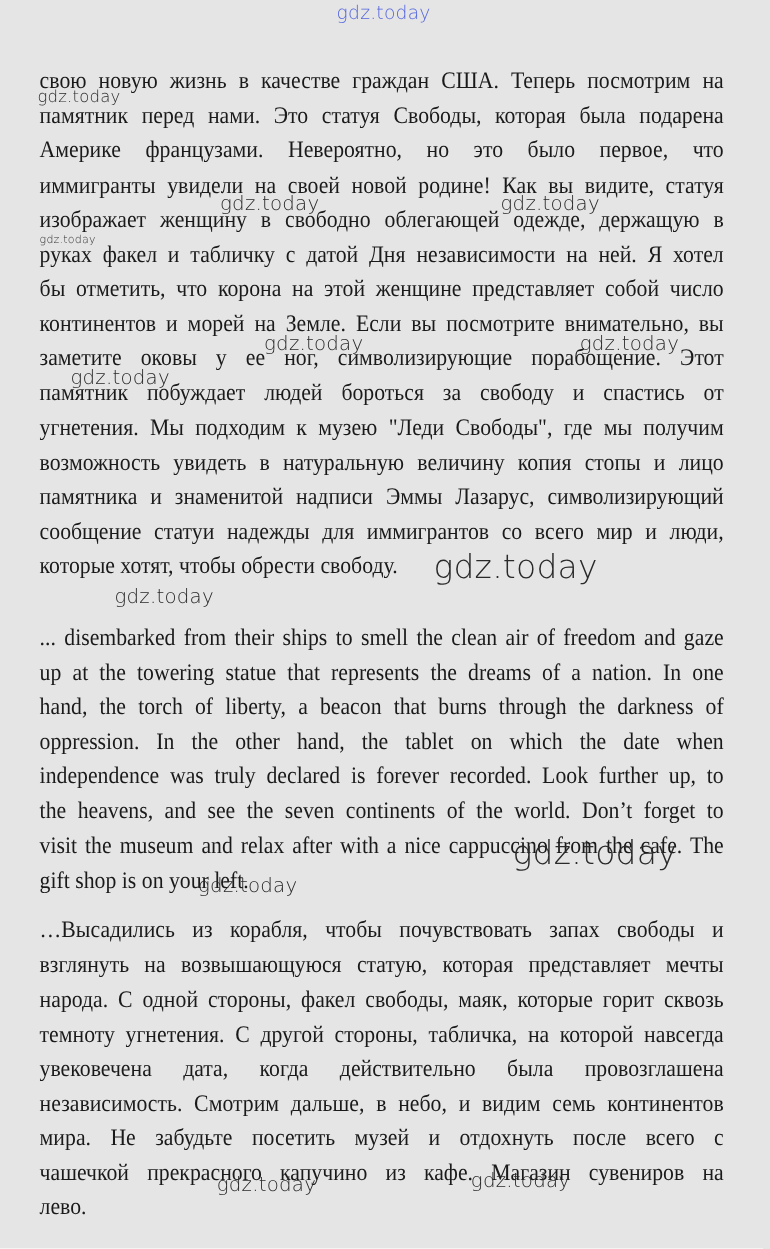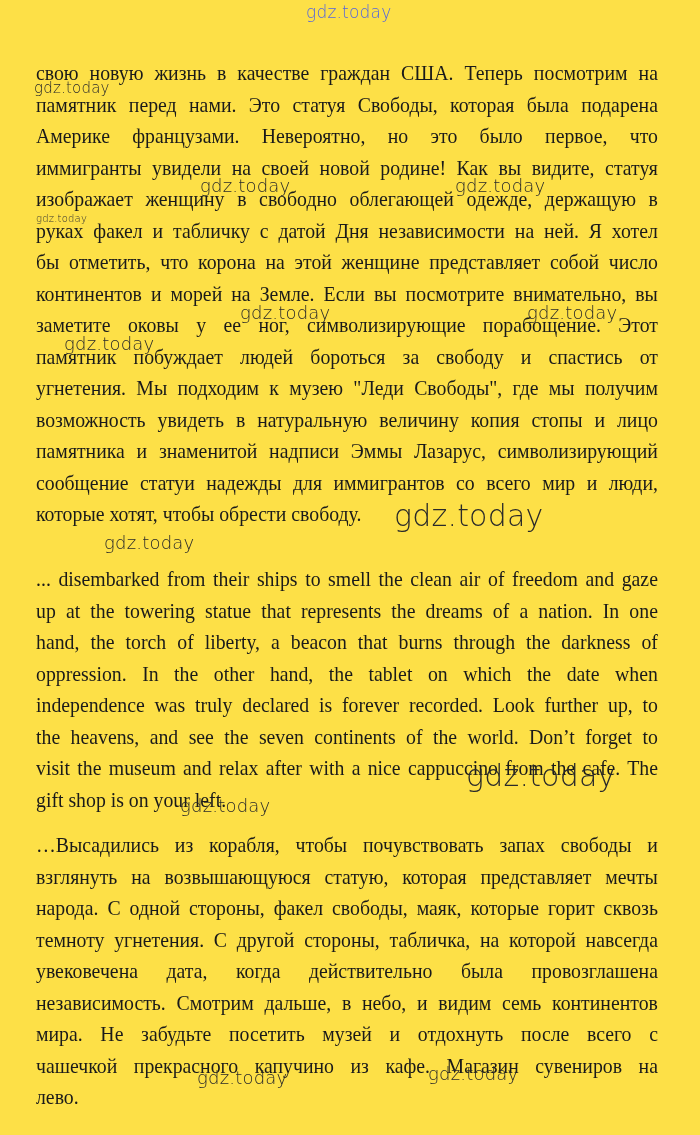--- a/index.html
+++ b/index.html
@@ -1,17 +1,17 @@
 <!DOCTYPE html>
 <html><head>
 <meta charset="utf-8">
 <style>
   html, body { margin: 0; padding: 0; background: #ffffff; }
   body { width: 700px; height: 1135px; position: relative; overflow: hidden; }
-  .page { position: absolute; left: 0; top: 0; width: 700px; height: 1135px; background: #fde047; text-decoration: underline; }
+  .page { position: absolute; left: 0; top: 0; width: 700px; height: 1135px; background: #e5e5e5; text-decoration: underline; }
   .para {
     position: absolute; left: 36px; width: 622px;
     font-family: "Liberation Serif", serif; font-size: 21.5px; line-height: 31.5px;
     color: #1a1a1a; text-align: justify; margin: 0;
     transform: scaleX(0.92); transform-origin: left top;
     width: 676px;
   }
   .para .line { display: block; text-align: justify; text-align-last: justify; white-space: nowrap; }
   .para .line.last { text-align-last: left; }
   .wm { position: absolute; font-family: "DejaVu Sans", sans-serif; color: #2a2a2a; font-weight: 300; white-space: nowrap; letter-spacing: 0.2px; }

